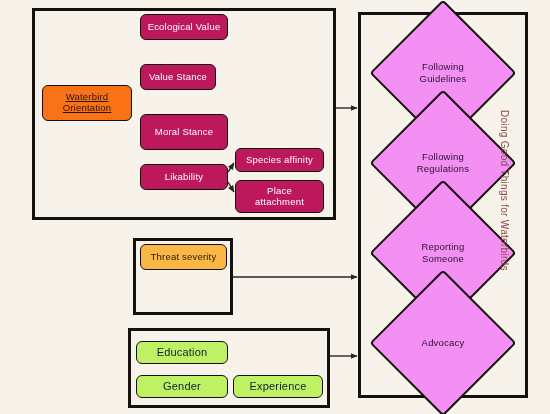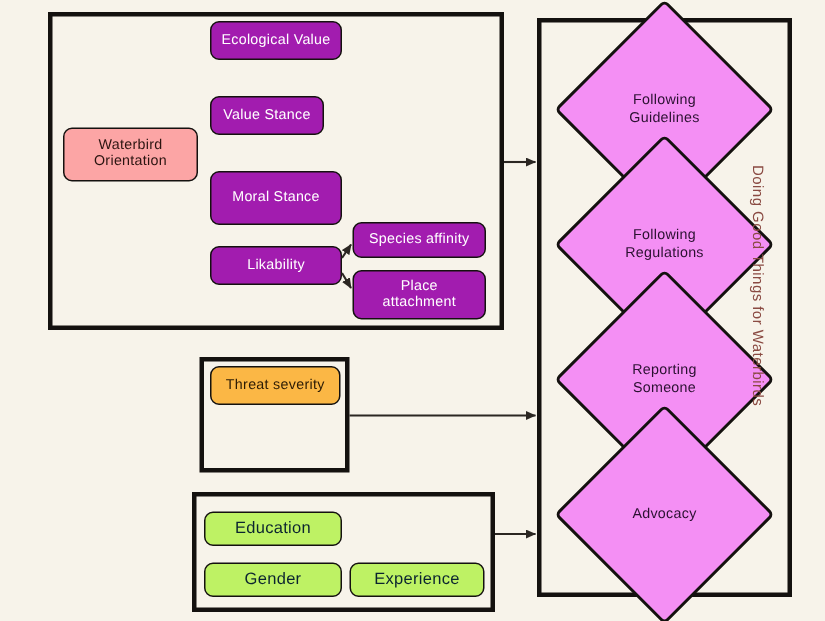--- a/index.html
+++ b/index.html
@@ -37,30 +37,31 @@
     box-sizing: border-box;
     border-radius: 6px;
     display: flex;
     align-items: center;
     justify-content: center;
     text-align: center;
     line-height: 1.12;
     border: 1px solid #14110f;
   }
   .node-purple {
-    background: #a21caf;
+    background: #be185d;
     color: #ffffff;
     font-size: 9.5px;
     letter-spacing: 0.2px;
   }
   .node-red {
-    background: #fca5a5;
+    background: #f97316;
     color: #2a1410;
     font-size: 9.5px;
     letter-spacing: 0.2px;
+    text-decoration: underline;
   }
   .node-orange {
     background: #fbb745;
     color: #2a1a05;
     font-size: 9.5px;
     letter-spacing: 0.2px;
   }
   .node-cyan {
     background: #bef264;
     color: #0b2430;

